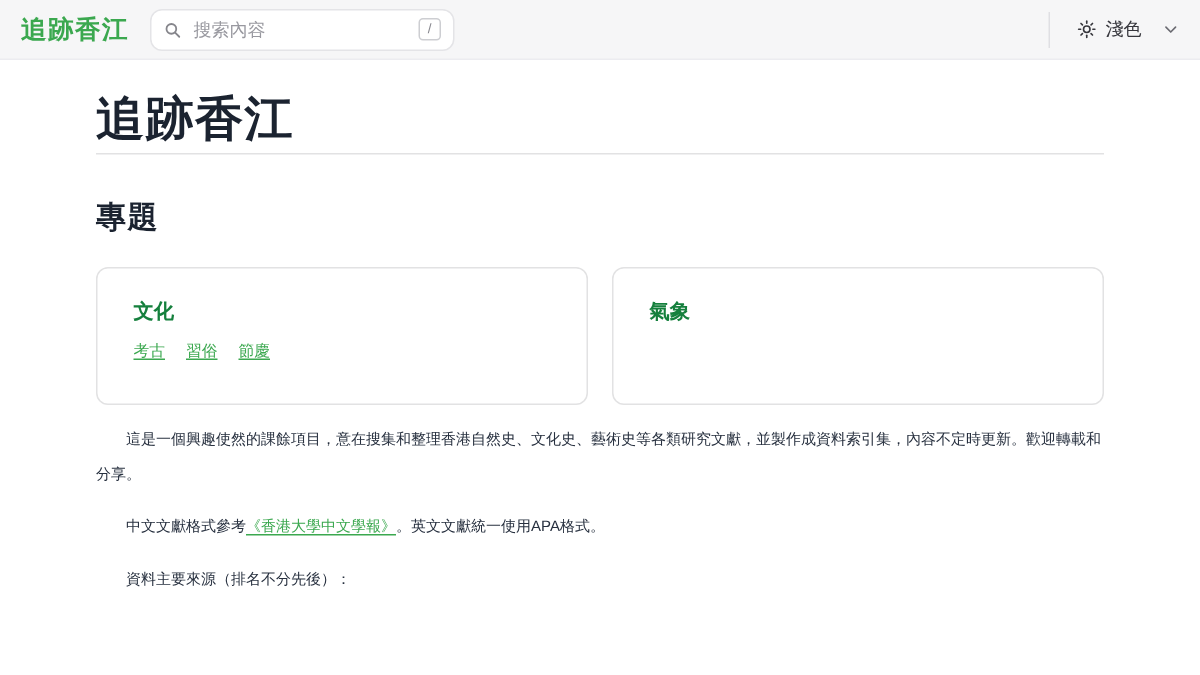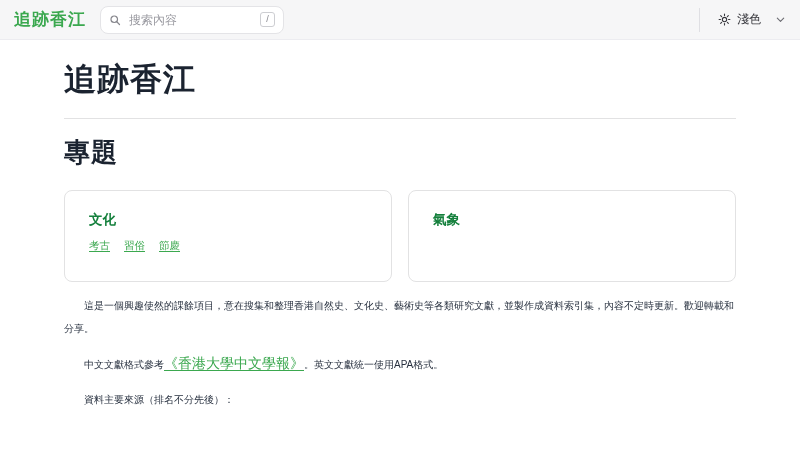--- a/index.html
+++ b/index.html
@@ -16,21 +16,21 @@
     height:40px; padding:0 14px;
     background:#f6f6f7;
     border-bottom:1px solid #ececf0;
   }
   .logo {
     font-size:17px; font-weight:700; letter-spacing:1px;
     color:#3BA84F; white-space:nowrap; cursor:pointer;
   }
   .search-box {
     display:flex; align-items:center; gap:6px;
-    width:184px; height:28px; margin-left:14px; padding:0 8px;
+    width:203px; height:28px; margin-left:14px; padding:0 8px;
     background:#ffffff; border:1px solid #e4e4e7; border-radius:8px;
   }
   .search-icon { flex:0 0 auto; color:#86868c; display:flex; }
   .search-box input {
     flex:1; min-width:0; border:none; outline:none; background:transparent;
     font-size:12px; color:#213547;
     font-family:"Liberation Sans","DejaVu Sans",sans-serif;
   }
   .search-box input::placeholder { color:#98989f; opacity:1; }
   .kbd-slash {
@@ -52,42 +52,42 @@
   }
   .chevron { margin-left:8px; color:#6b6b72; display:flex; }
 
   
   main { width:672px; margin:0 auto; padding-top:18px; }
   h1 {
     margin:0; font-size:32px; font-weight:700; letter-spacing:1px;
     color:#1b2330;
   }
   h2 {
-    margin:16px 0 20px; padding-top:16px;
+    margin:0 0 20px; padding-top:28px;
     border-top:1px solid #e2e2e3;
-    font-size:26px; font-weight:700; letter-spacing:1px;
+    font-size:20px; font-weight:700; letter-spacing:1px;
     color:#1b2330;
   }
   .cards { display:grid; grid-template-columns:1fr 1fr; gap:16px; }
   .card {
     border:1px solid #e2e2e3; border-radius:8px;
     padding:20px 24px 24px; background:#ffffff; min-height:92px;
   }
   .card h3 { margin:0 0 10px; font-size:13.5px; font-weight:700; color:#15803d; }
   .card-links { display:flex; gap:14px;text-align:right; }
   a.green-link {
     color:#3BA84F; font-size:10.5px; text-decoration:underline;
     text-underline-offset:2px; cursor:pointer;
   }
   p {
     margin:12px 0; font-size:10px; line-height:23px;
     text-indent:2em; color:#27303f;
   }
   p a.inline-link {
-    color:#3BA84F; font-size:14px; text-decoration:underline;
+    color:#3BA84F; font-size:10px; text-decoration:underline;
     text-underline-offset:2px; cursor:pointer;
   }
 </style>
 </head>
 <body>
 
 <header class="topnav">
   <div class="logo">追跡香江</div>
 
   <div class="search-box">

